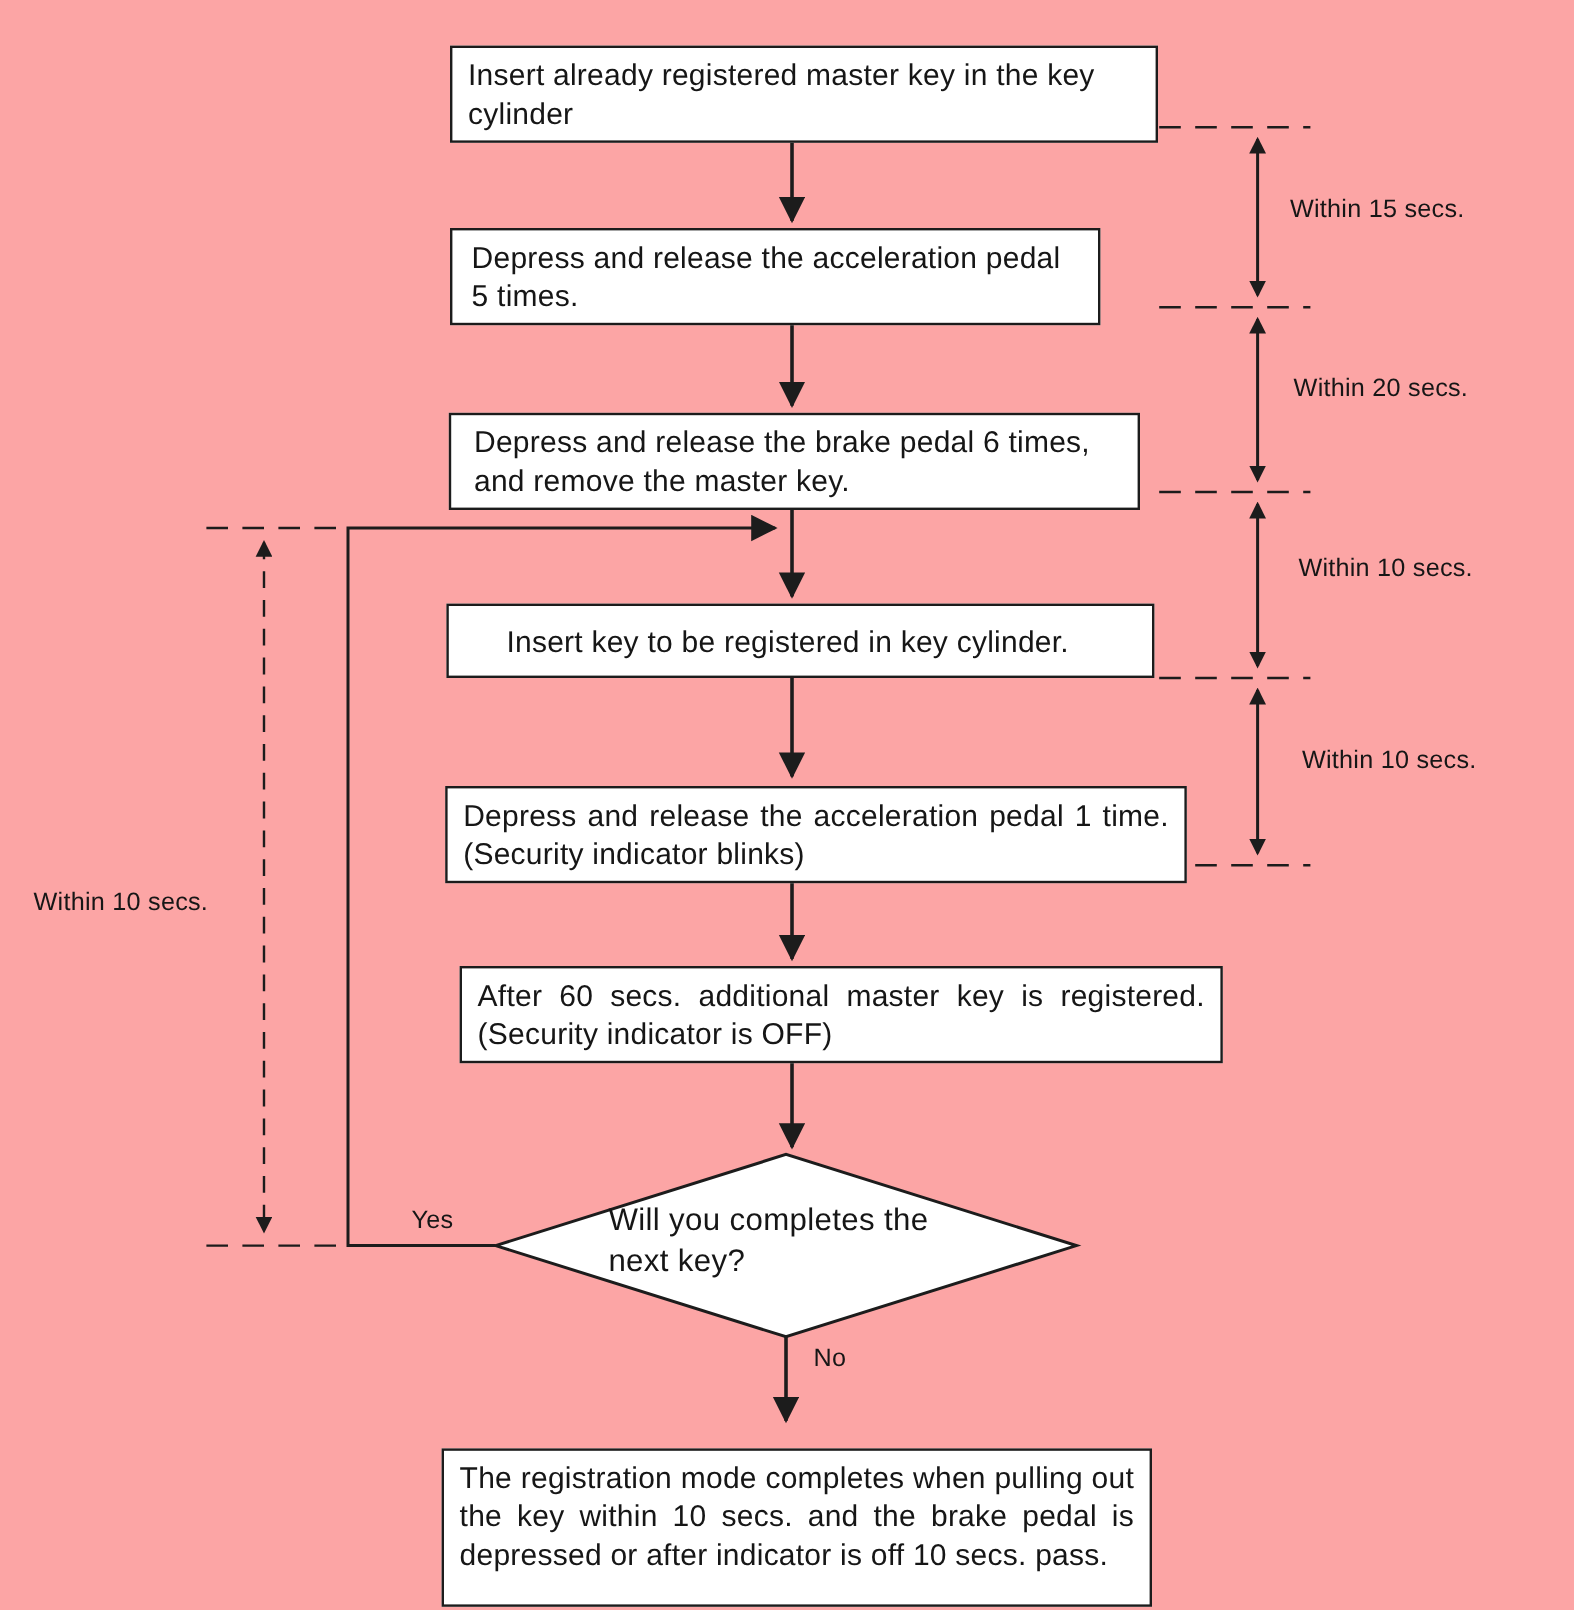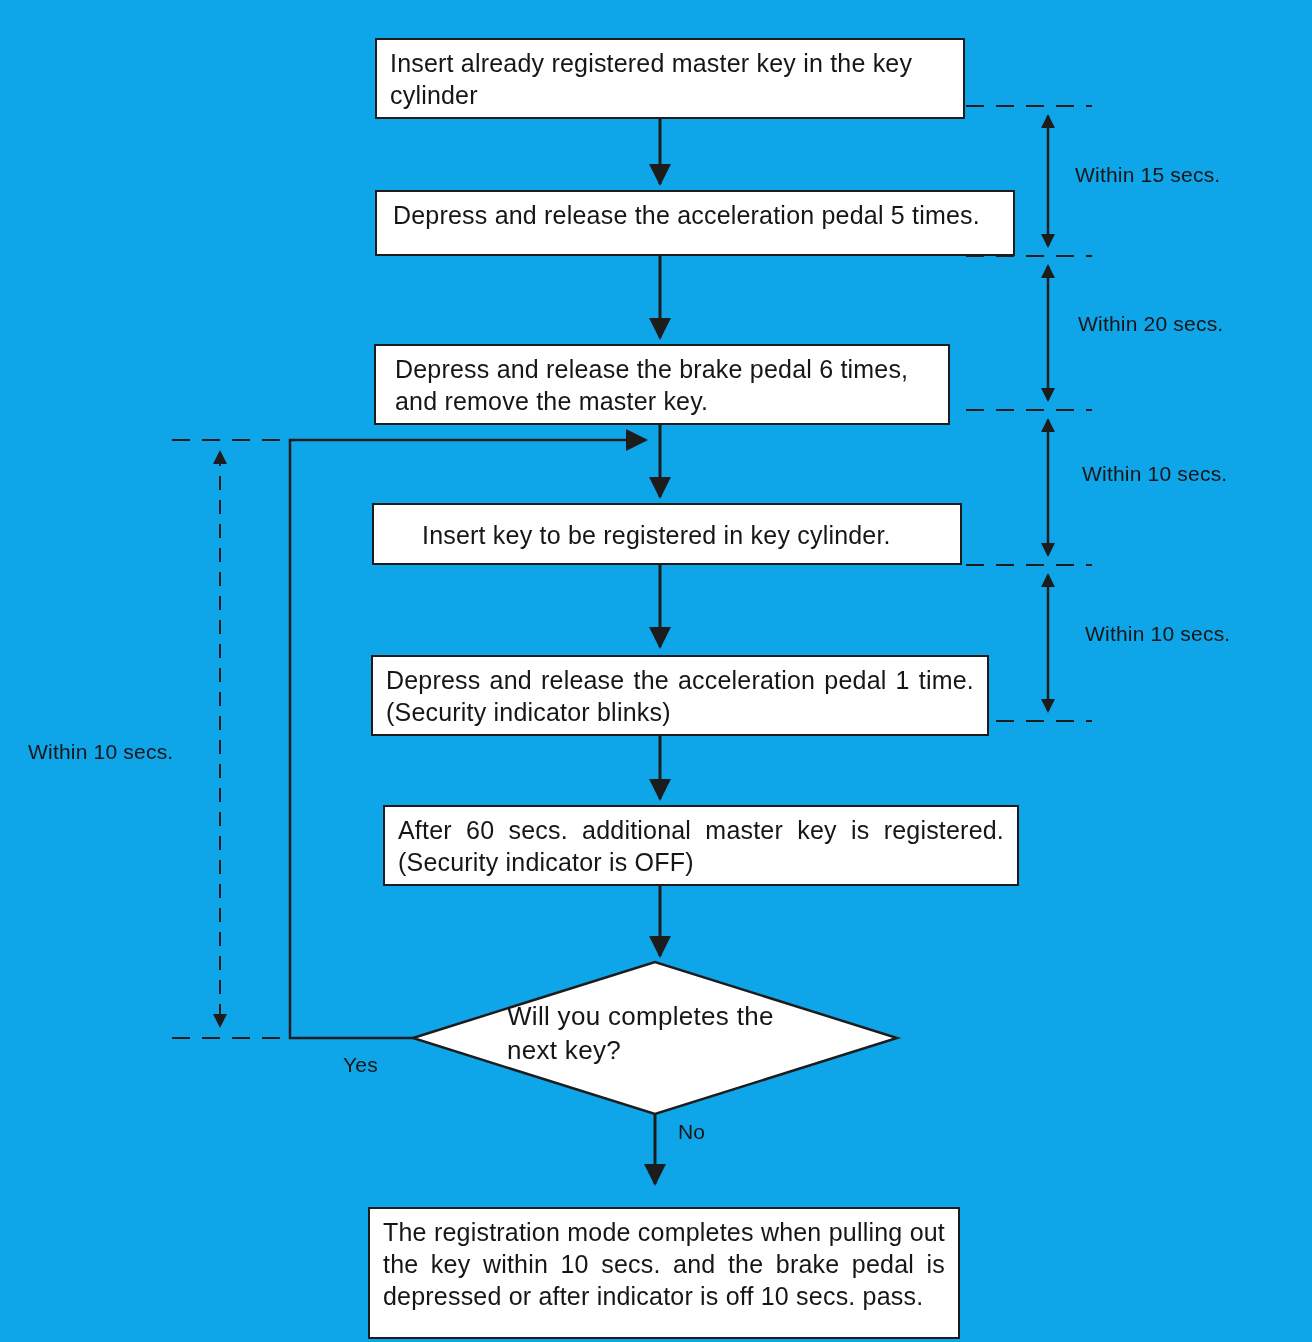--- a/index.html
+++ b/index.html
@@ -5,21 +5,21 @@
   * { margin: 0; padding: 0; box-sizing: border-box; }
   html, body { background: #ffffff; }
   body {
     font-family: "Liberation Sans", "DejaVu Sans", sans-serif;
     color: #161616;
   }
   .canvas {
     position: relative;
     width: 1312px;
     height: 1342px;
-    background: #0ea5e9;
+    background: #fca5a5;
     overflow: hidden;
   }
   svg.layer {
     position: absolute;
     left: 0; top: 0;
     width: 1312px; height: 1342px;
   }
   .pbox {
     position: absolute;
     background: #ffffff;
@@ -95,35 +95,35 @@
     <g stroke="#1c1c1c" stroke-width="2.5">
       <line x1="1048" y1="116" x2="1048" y2="246" marker-start="url(#mSmallS)" marker-end="url(#mSmallE)"></line>
       <line x1="1048" y1="266" x2="1048" y2="400" marker-start="url(#mSmallS)" marker-end="url(#mSmallE)"></line>
       <line x1="1048" y1="420" x2="1048" y2="555" marker-start="url(#mSmallS)" marker-end="url(#mSmallE)"></line>
       <line x1="1048" y1="575" x2="1048" y2="711" marker-start="url(#mSmallS)" marker-end="url(#mSmallE)"></line>
     </g>
   </svg>
 
   <div class="pbox" style="left:375px; top:38px;  width:590px; min-height:72px;">Insert already registered master key in the key cylinder</div>
 
-  <div class="pbox" style="left:375px; top:190px; width:640px; min-height:66px;padding-left:16px;">Depress and release the acceleration pedal 5 times.</div>
+  <div class="pbox" style="left:375px; top:190px; width:542px; min-height:66px;padding-left:16px;">Depress and release the acceleration pedal 5 times.</div>
 
   <div class="pbox" style="left:374px; top:344px; width:576px; min-height:66px;padding-left:19px;">Depress and release the brake pedal 6 times, and remove the master key.</div>
 
   <div class="pbox" style="left:372px; top:503px; width:590px; min-height:62px; padding-top:14px;padding-left:48px;">Insert key to be registered in key cylinder.</div>
 
   <div class="pbox justify" style="left:371px; top:655px; width:618px; min-height:66px;">Depress and release the acceleration pedal 1 time. (Security indicator blinks)</div>
 
   <div class="pbox justify" style="left:383px; top:805px; width:636px; min-height:72px;">After 60 secs. additional master key is registered. (Security indicator is OFF)</div>
 
   <div class="pbox justify" style="left:368px; top:1207px; width:592px; min-height:132px;">The registration mode completes when pulling out the key within 10 secs. and the brake pedal is depressed or after indicator is off 10 secs. pass.</div>
 
   <div class="diamond-text">Will you completes the next key?</div>
 
-  <div class="lbl" style="left:343px; top:1005px;margin-top:48px;">Yes</div>
+  <div class="lbl" style="left:343px; top:1005px;">Yes</div>
 
   <div class="lbl" style="left:678px; top:1120px;">No</div>
 
   <div class="lbl" style="left:1075px; top:163px;">Within 15 secs.</div>
 
   <div class="lbl" style="left:1078px; top:312px;">Within 20 secs.</div>
 
   <div class="lbl" style="left:1082px; top:462px;">Within 10 secs.</div>
 
   <div class="lbl" style="left:1085px; top:622px;">Within 10 secs.</div>

